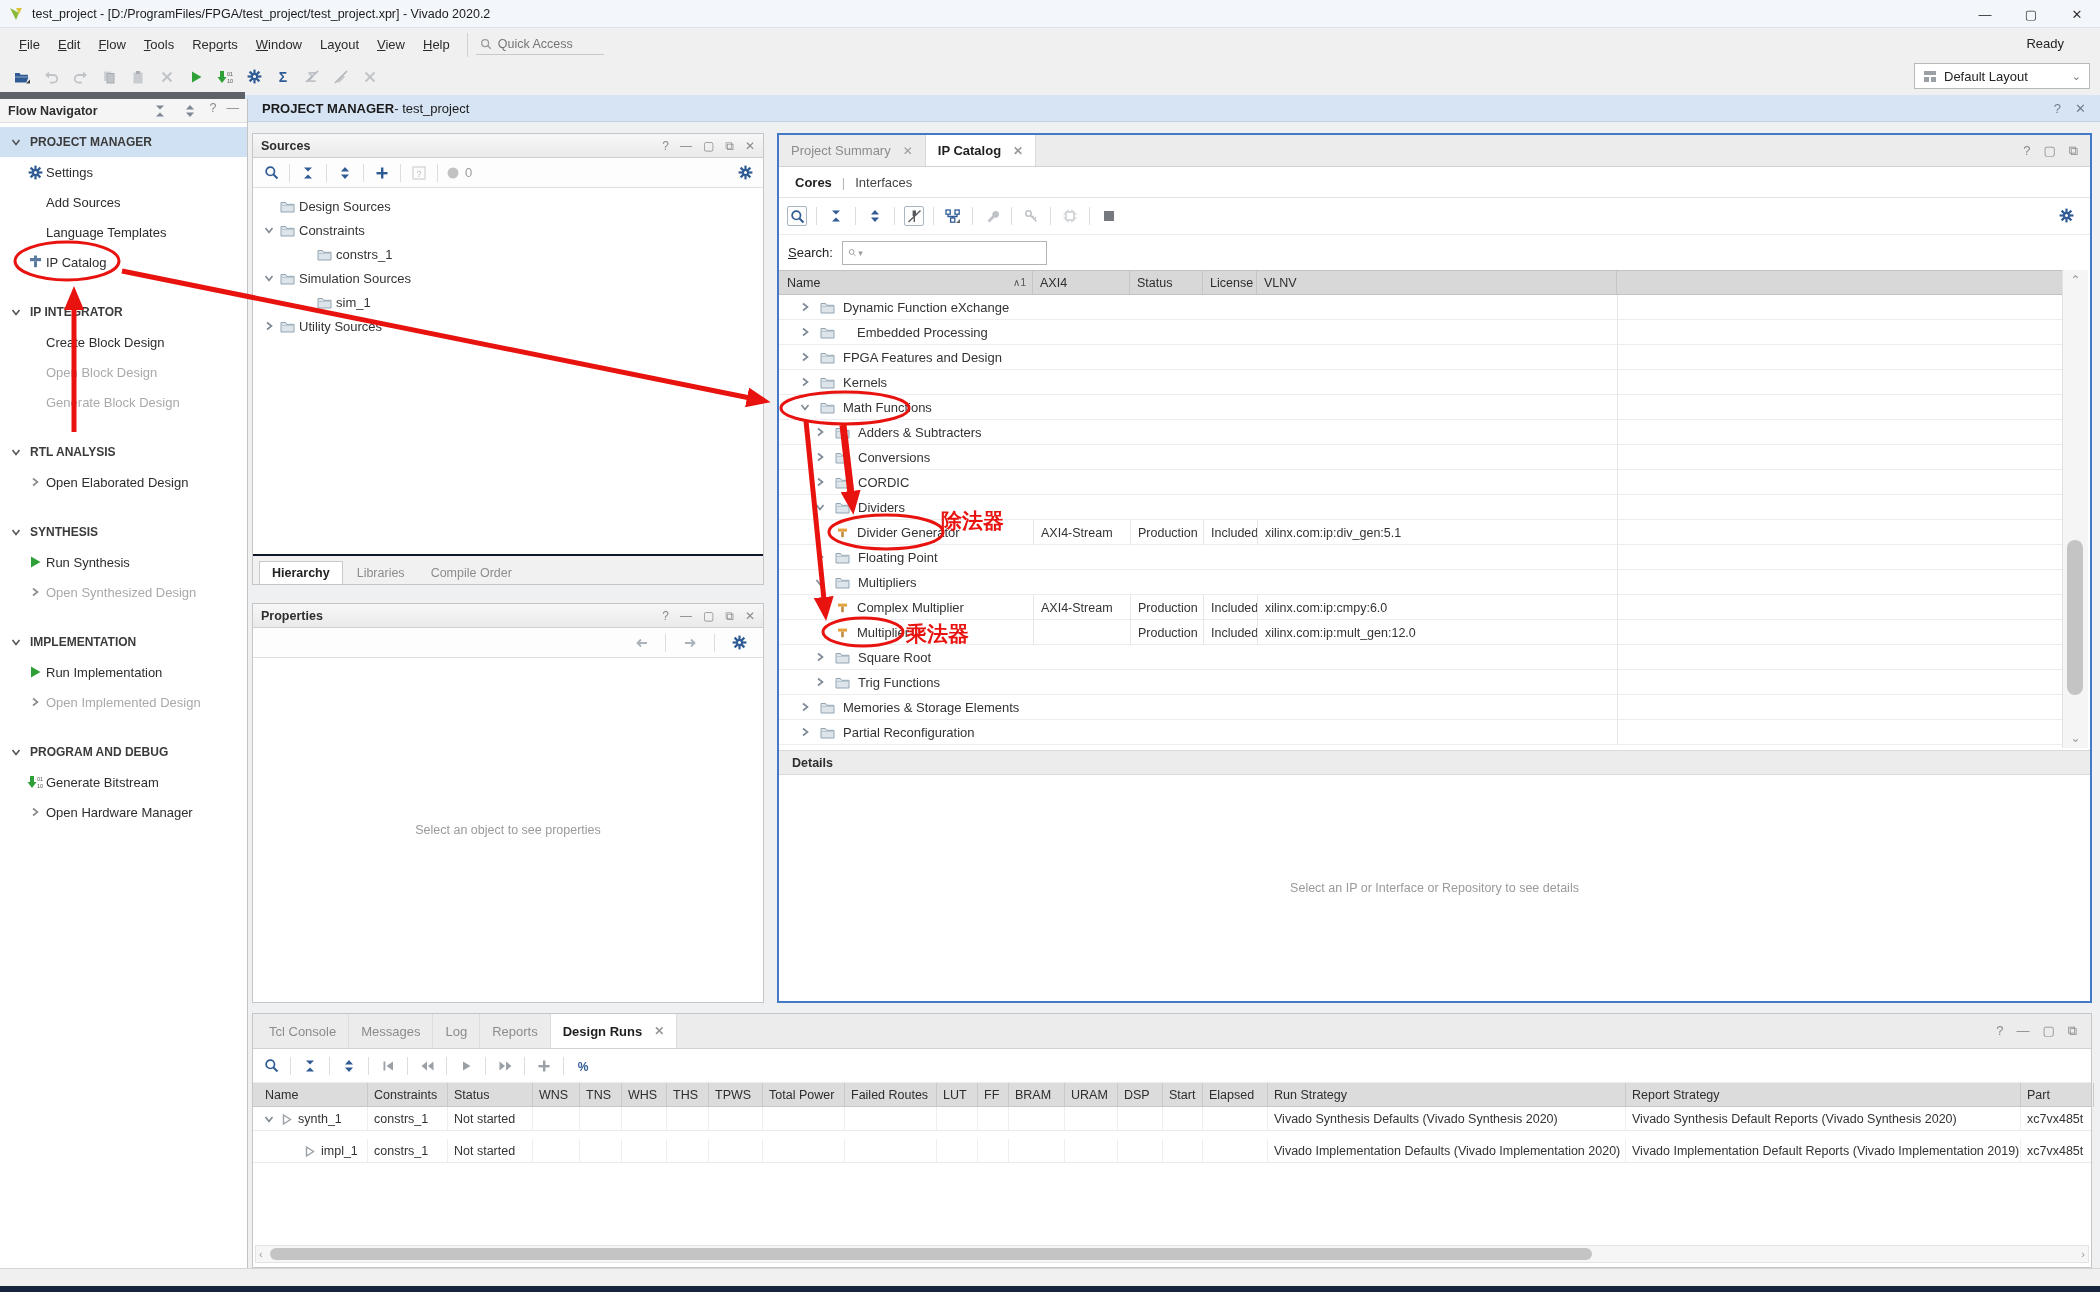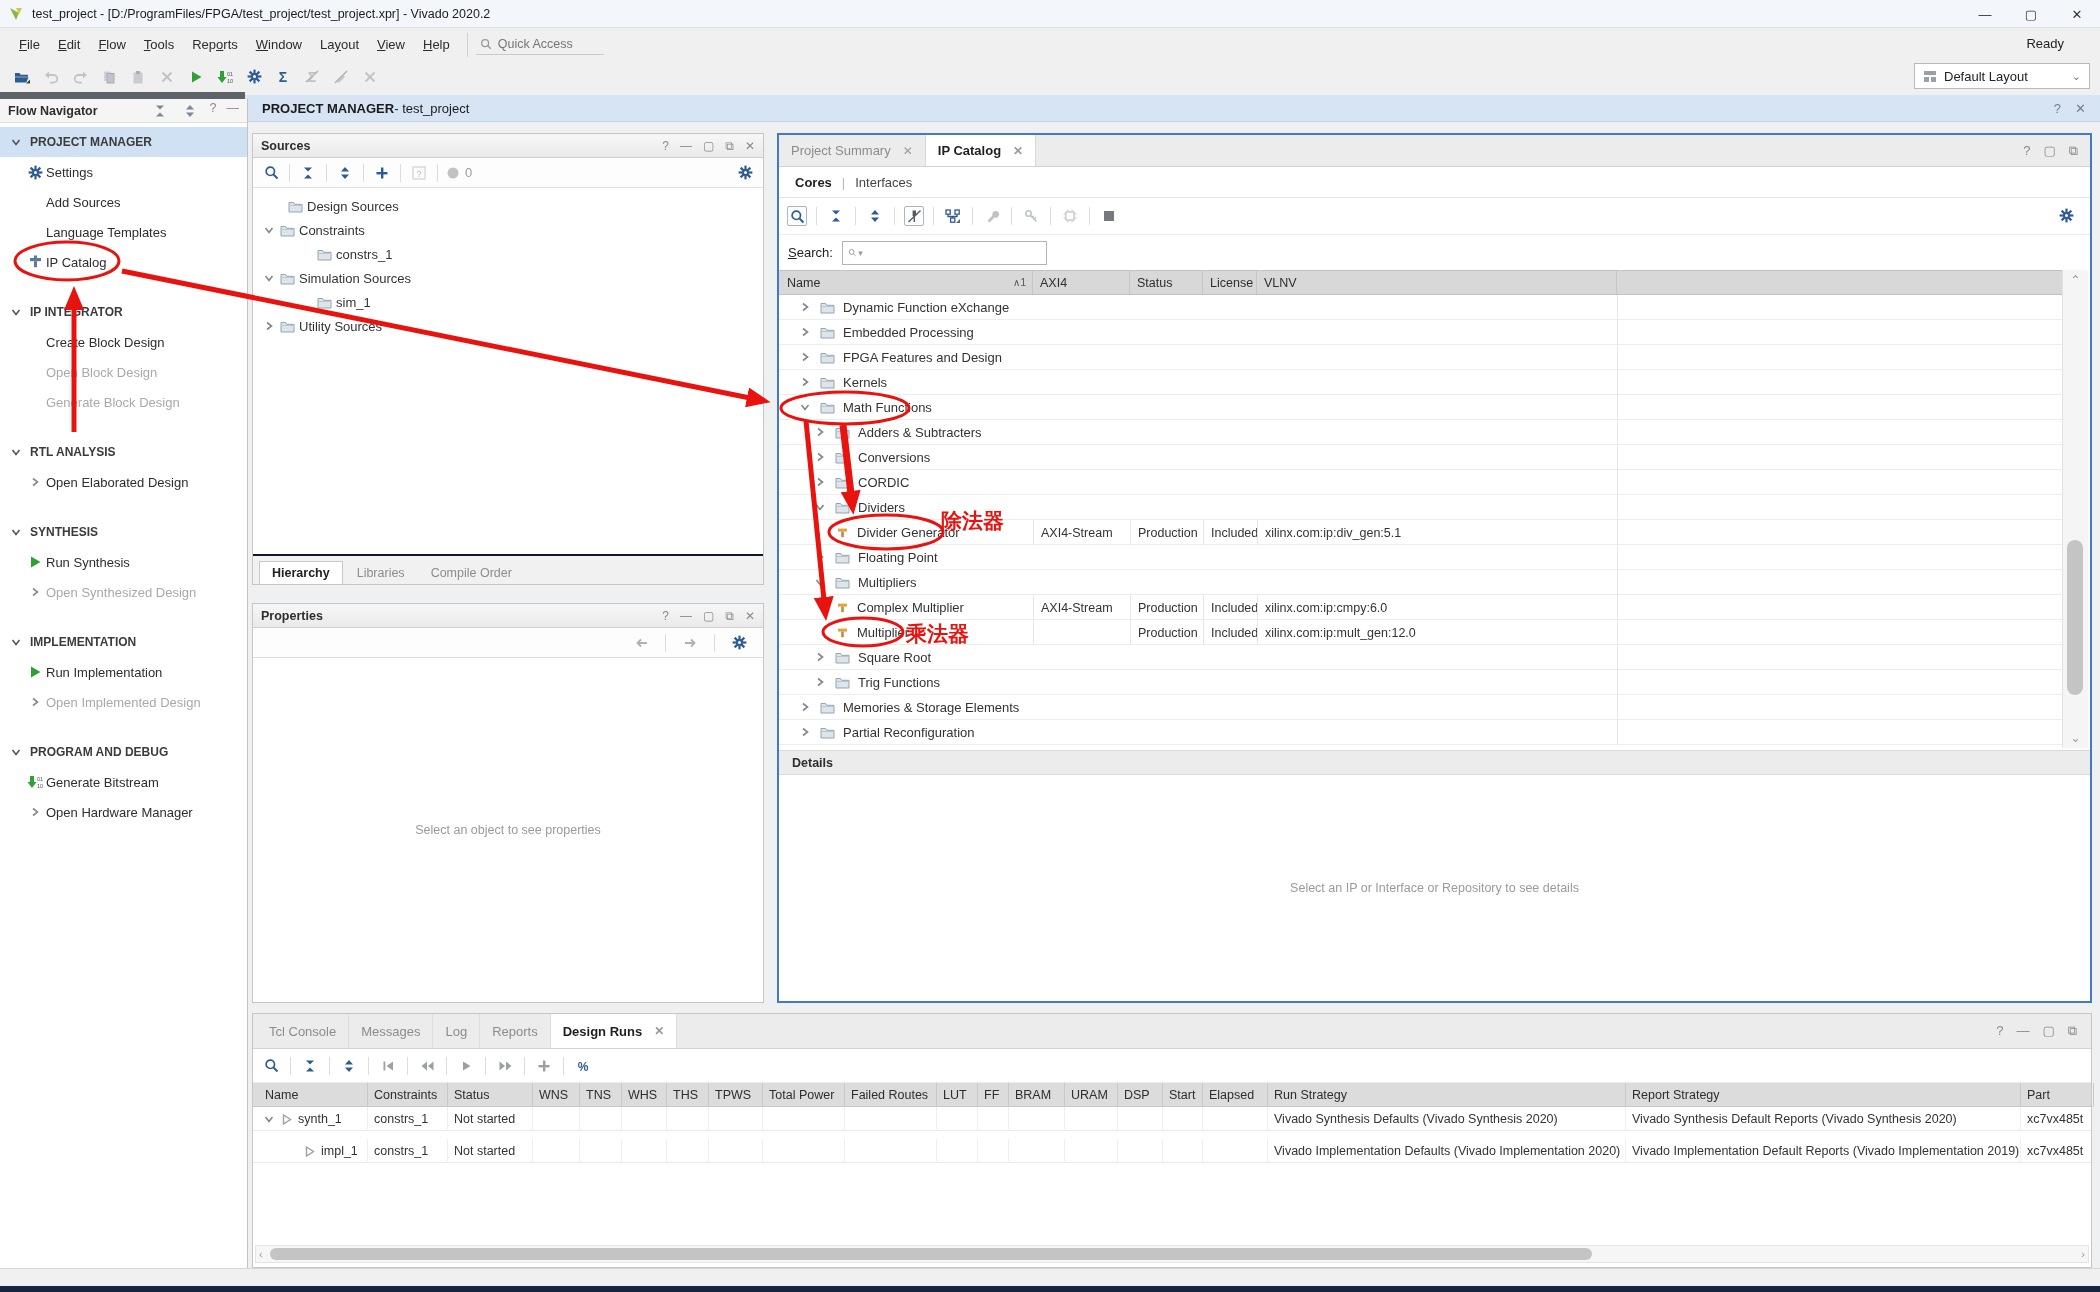--- a/index.html
+++ b/index.html
@@ -516,21 +516,21 @@
                 <rect x="6.4" y="0.6" width="2.2" height="13.8" transform="rotate(0 7.5 7.5)"></rect>
                 <rect x="6.4" y="0.6" width="2.2" height="13.8" transform="rotate(45 7.5 7.5)"></rect>
                 <rect x="6.4" y="0.6" width="2.2" height="13.8" transform="rotate(90 7.5 7.5)"></rect>
                 <rect x="6.4" y="0.6" width="2.2" height="13.8" transform="rotate(135 7.5 7.5)"></rect>
               </g>
               <circle cx="7.5" cy="7.5" r="1.5" fill="#fff"></circle>
             </svg>
           </span></span>
       </div>
     <div id="src-tree" style="padding-top:6px;">
- <div class="trow" style="padding-left:16px;">
+ <div class="trow" style="padding-left:8px;">
    <span class="tcell"></span>
    <span class="tcell" style="width:20px;">
             <svg width="15" height="13" viewBox="0 0 15 13">
               <path d="M1,2.5 h4.5 l1.2,1.8 H14 v7.7 H1 z" fill="#dde4ea" stroke="#93a5b2"></path>
               <path d="M1,5.5 h13" stroke="#b9c7d1"></path>
             </svg>
           </span>
    <span style="margin-left:2px;">Design Sources</span>
  </div>
  <div class="trow" style="padding-left:8px;">
@@ -803,21 +803,21 @@
               <svg width="12" height="12" viewBox="0 0 12 12">
                 <polyline points="4,2.5 8.5,6 4,9.5" fill="none" stroke="#7d8894" stroke-width="1.6"></polyline>
               </svg>
             </span>
          <span class="tcell" style="width:20px;">
               <svg width="15" height="13" viewBox="0 0 15 13">
                 <path d="M1,2.5 h4.5 l1.2,1.8 H14 v7.7 H1 z" fill="#dde4ea" stroke="#93a5b2"></path>
                 <path d="M1,5.5 h13" stroke="#b9c7d1"></path>
               </svg>
             </span>
-            <span style="margin-left:2px;">Embedded Processing</span>
+            <span style="margin-left:16px;">Embedded Processing</span>
           </span>
         </div>
         <div class="iprow" style="top:50px;">
    <span class="ipname">
             <span class="tcell" style="margin-left:18px;">
               <svg width="12" height="12" viewBox="0 0 12 12">
                 <polyline points="4,2.5 8.5,6 4,9.5" fill="none" stroke="#7d8894" stroke-width="1.6"></polyline>
               </svg>
             </span>
          <span class="tcell" style="width:20px;">

